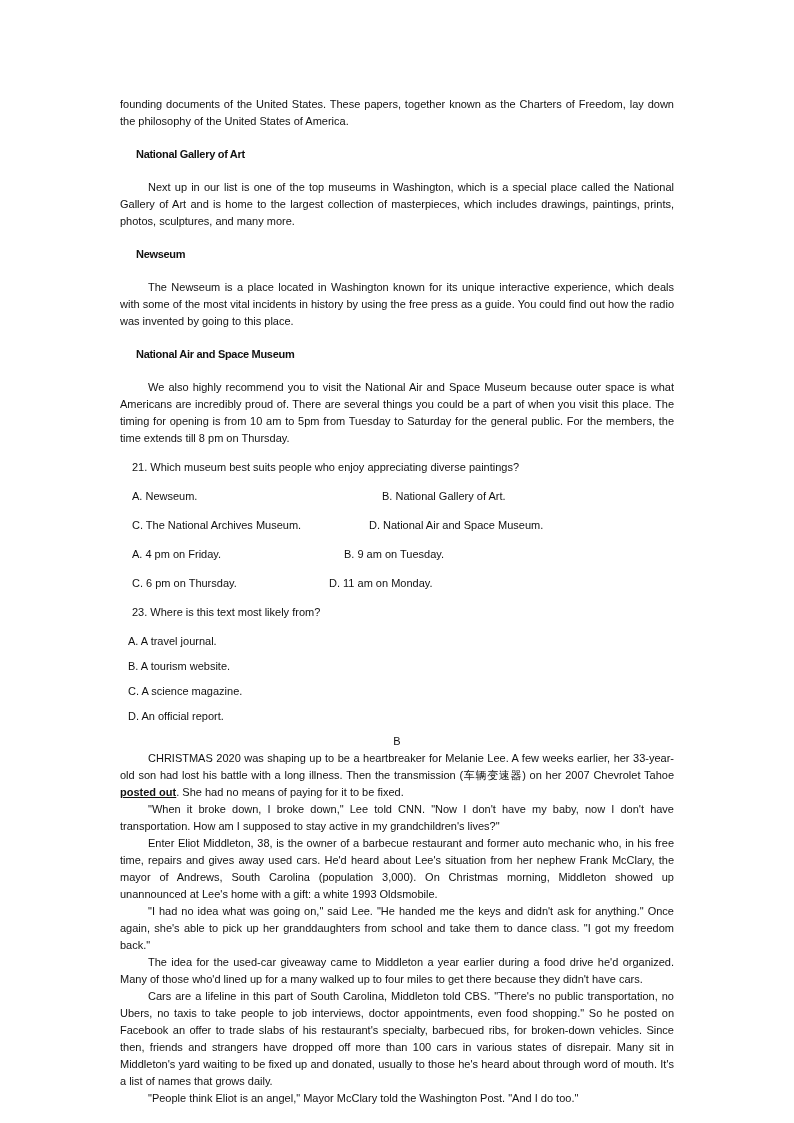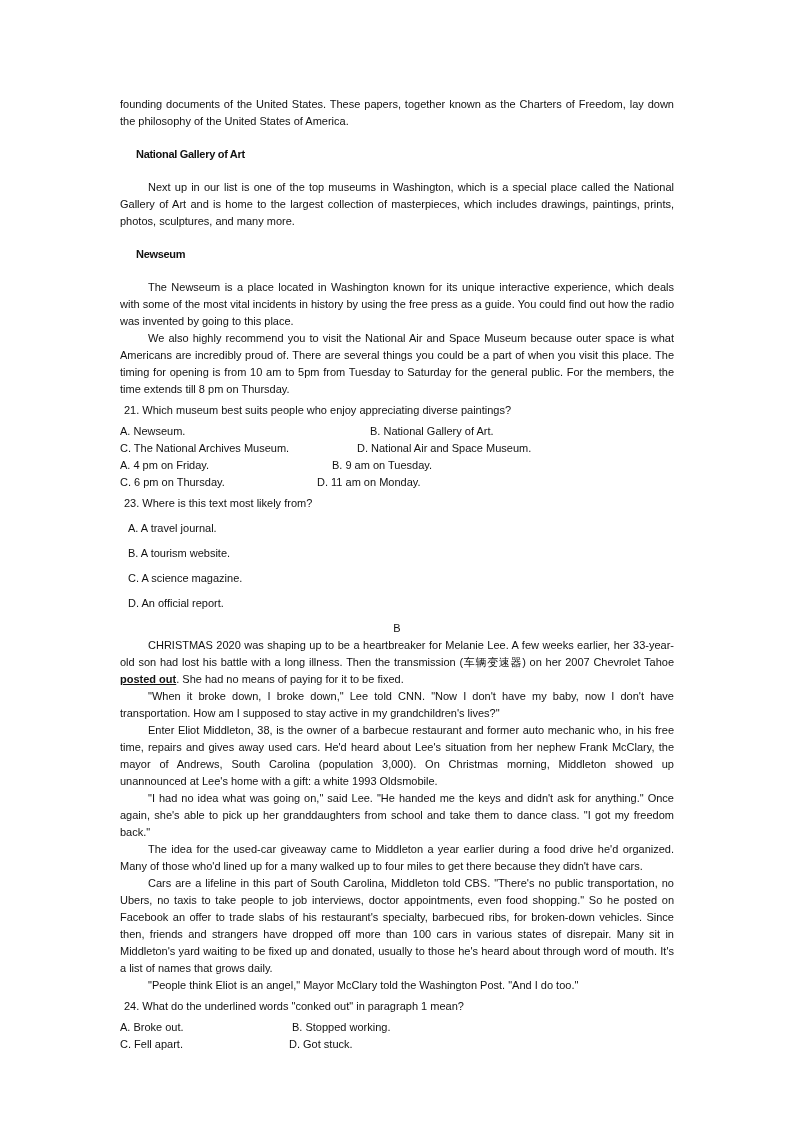--- a/index.html
+++ b/index.html
@@ -6,40 +6,41 @@
   body { width: 794px; height: 1123px; position: relative; overflow: hidden; }
   .page {
     position: absolute; left: 120px; top: 96px; width: 554px;
     font-family: "Liberation Sans", sans-serif;
     font-size: 11px; line-height: 17px; color: #111111;
   }
   .p { margin: 0; text-align: justify; }
   .p.indent { text-indent: 28px; }
   .p.last { text-align-last: left; }
   .heading { margin: 16px; font-weight: bold; letter-spacing: -0.3px; }
-  .q { margin: 4px; }
-  .opts { position: relative; height: 17px; margin: 0; }
+  .q { margin: 12px; }
+  .opts { position: relative; height: 17px; margin: 12px; }
   .opts span { position: absolute; top: 0; white-space: nowrap; }
   .opt-stack { margin: 8px; }
   .section-label { margin: 0; text-align: center; }
   .u { font-weight: bold; text-decoration: underline; }
 </style>
 </head>
 <body>
 
 <div class="page">
 
   <p class="p last">founding documents of the United States. These papers, together known as the Charters of Freedom, lay down the philosophy of the United States of America.</p>
 
   <p class="heading">National Gallery of Art</p>
   <p class="p indent last">Next up in our list is one of the top museums in Washington, which is a special place called the National Gallery of Art and is home to the largest collection of masterpieces, which includes drawings, paintings, prints, photos, sculptures, and many more.</p>
 
   <p class="heading">Newseum</p>
   <p class="p indent last">The Newseum is a place located in Washington known for its unique interactive experience, which deals with some of the most vital incidents in history by using the free press as a guide. You could find out how the radio was invented by going to this place.</p>
 
+  <p class="heading">National Air and Space Museum</p>
   <p class="p indent last">We also highly recommend you to visit the National Air and Space Museum because outer space is what Americans are incredibly proud of. There are several things you could be a part of when you visit this place. The timing for opening is from 10 am to 5pm from Tuesday to Saturday for the general public. For the members, the time extends till 8 pm on Thursday.</p>
 
   <p class="q">21. Which museum best suits people who enjoy appreciating diverse paintings?</p>
   <div class="opts">
     <span style="left:0">A. Newseum.</span>
     <span style="left:250px">B. National Gallery of Art.</span>
   </div>
   <div class="opts">
     <span style="left:0">C. The National Archives Museum.</span>
     <span style="left:237px">D. National Air and Space Museum.</span>

